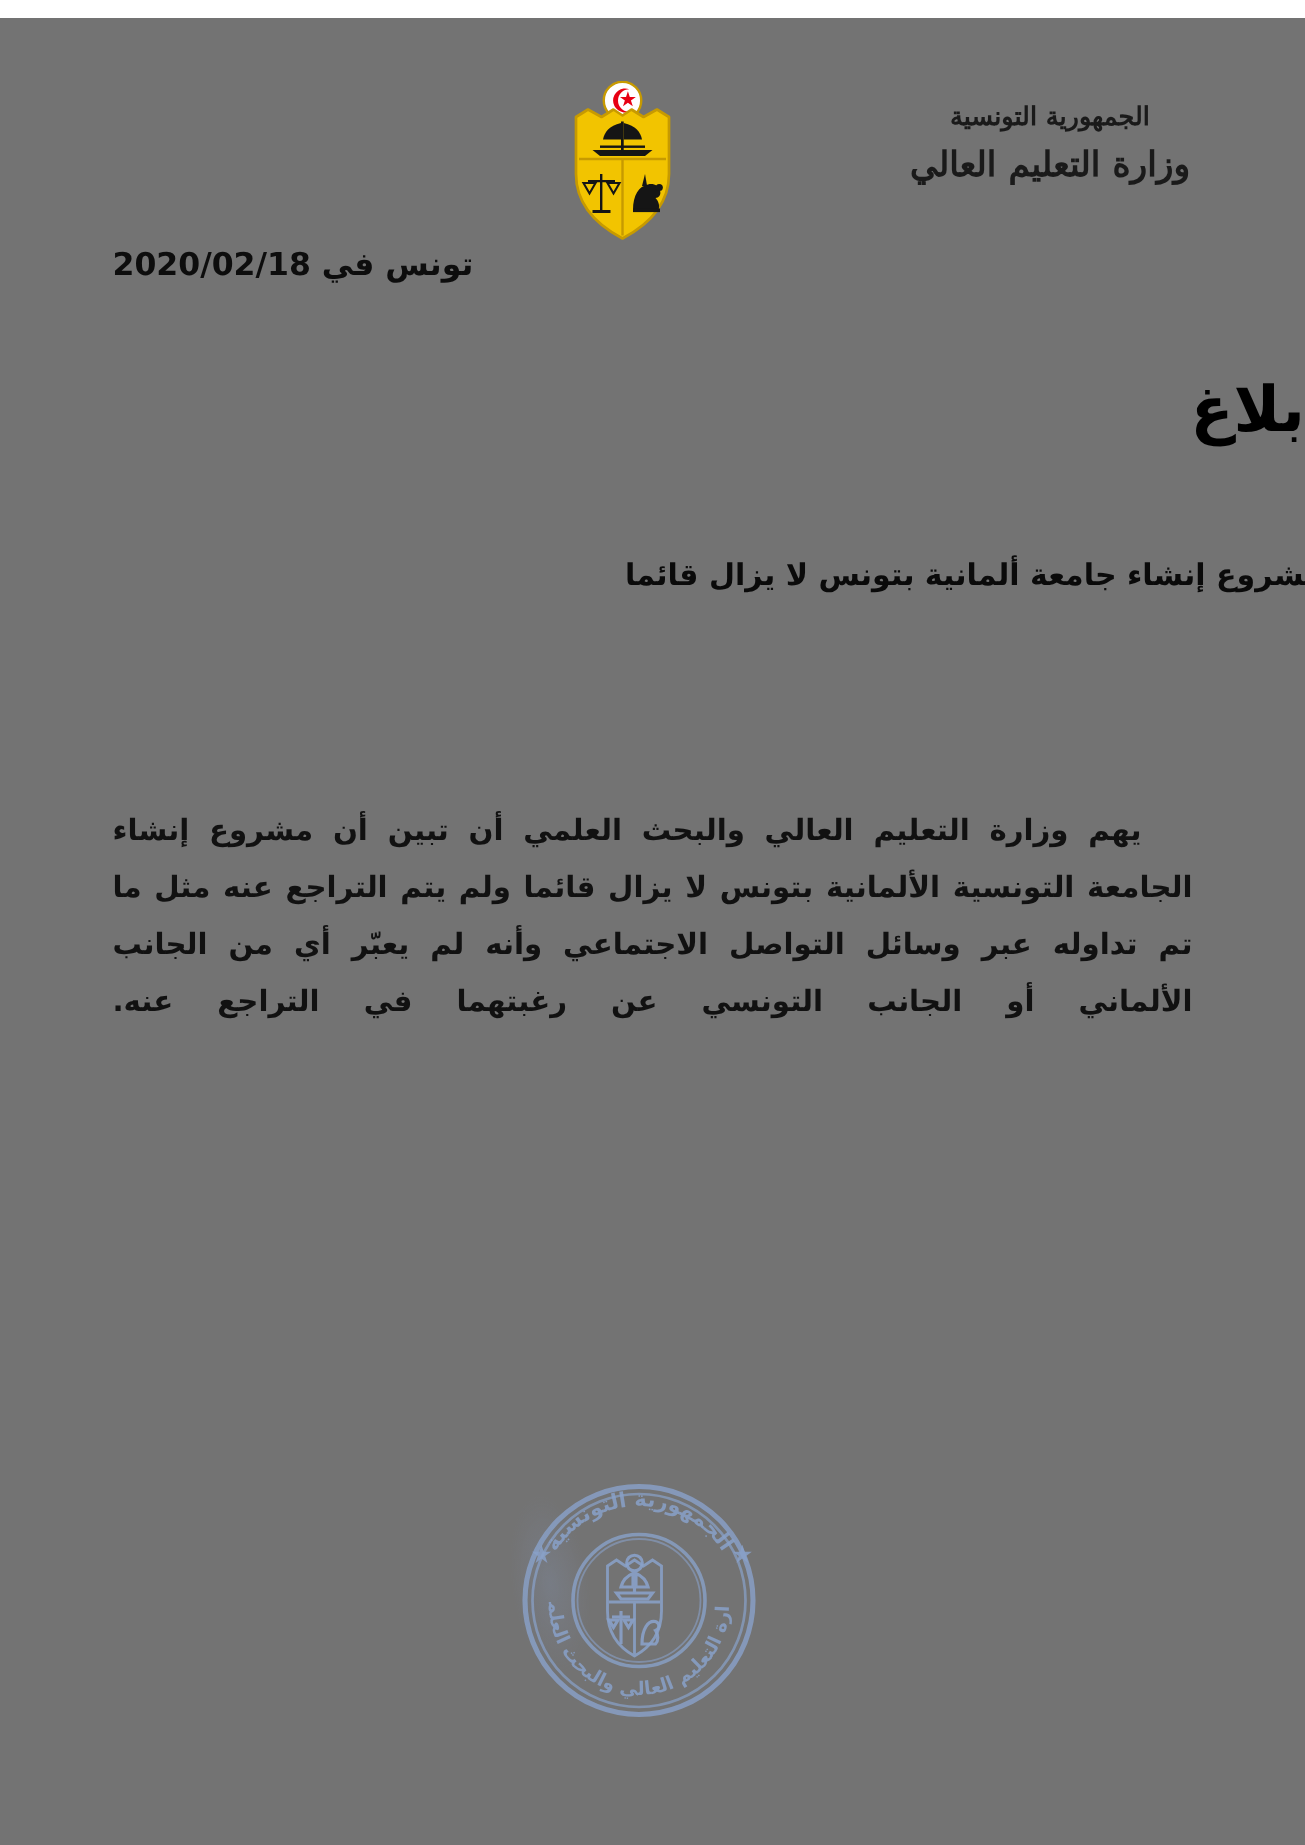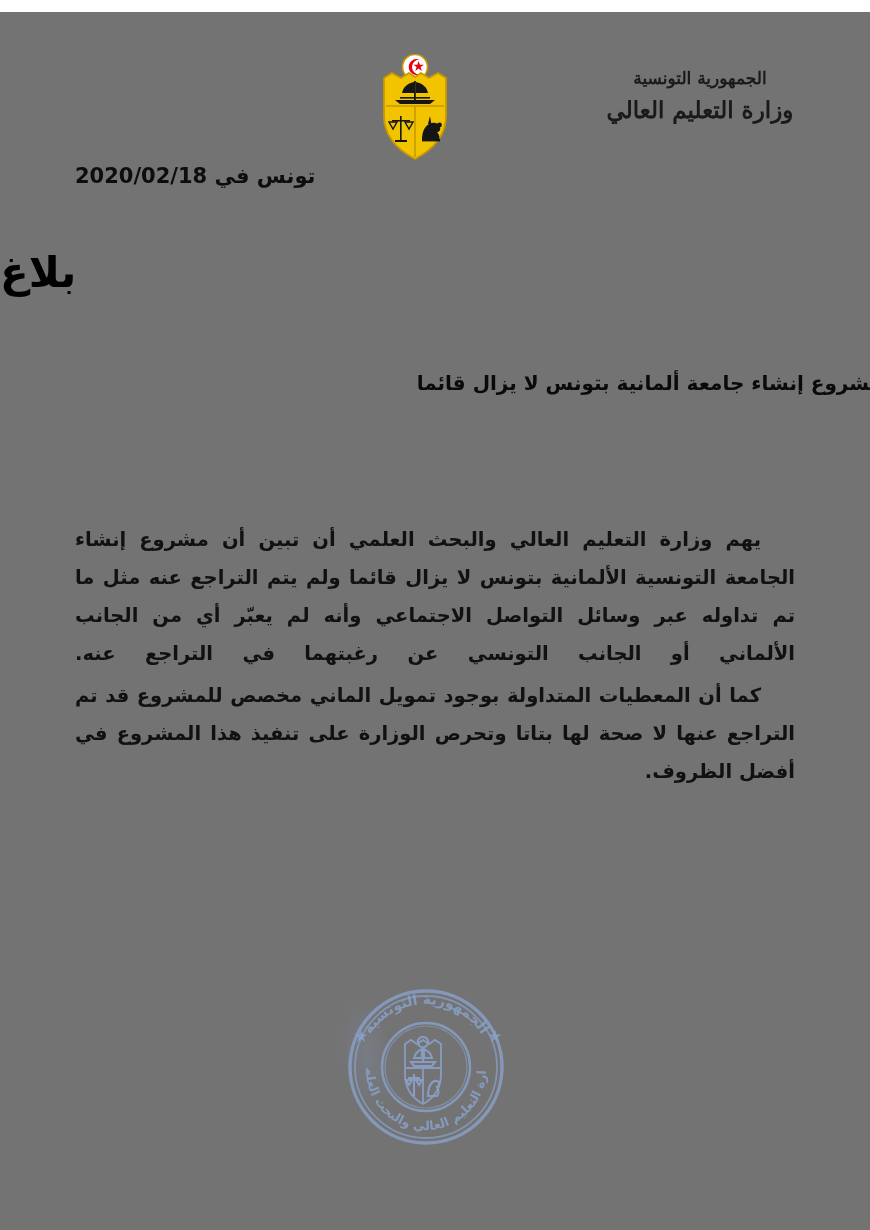--- a/index.html
+++ b/index.html
@@ -80,21 +80,21 @@
     color: #0d0d0d;
     white-space: nowrap;
   }
 
   
   .doc-title {
     position: absolute;
     top: 236px;
     left: 0;
     width: 870px;
-    text-align: left;
+    text-align: right;
     direction: rtl;
     font-family: "DejaVu Sans", sans-serif;
     font-size: 42px;
     font-weight: 700;
     color: #000000;
     letter-spacing: 0px;
   }
 
   
   .subtitle {
@@ -112,21 +112,21 @@
     color: #0a0a0a;
     line-height: 1.1;
   }
   .subtitle-line.second {
     margin-top: 35px;
   }
 
   
   .body-text {
     position: absolute;
-    top: 509px;
+    top: 523px;
     right: 75px;
     width: 720px;
     direction: rtl;
     text-align: justify;
     text-align-last: justify;
   }
   .para {
     font-family: "DejaVu Sans", sans-serif;
     font-size: 19.5px;
     font-weight: 700;
@@ -215,21 +215,20 @@
   <div class="date-line">تونس في 2020/02/18</div>
 
   <div class="doc-title">بلاغ</div>
 
   <div class="subtitle">
     <div class="subtitle-line">مشروع إنشاء جامعة ألمانية بتونس لا يزال قائما</div>
   </div>
 
   <div class="body-text">
     <p class="para">يهم وزارة التعليم العالي والبحث العلمي أن تبين أن مشروع إنشاء الجامعة التونسية الألمانية بتونس لا يزال قائما ولم يتم التراجع عنه مثل ما تم تداوله عبر وسائل التواصل الاجتماعي وأنه لم يعبّر أي من الجانب الألماني أو الجانب التونسي عن رغبتهما في التراجع عنه.</p>
-    <p class="para last-left">كما أن المعطيات المتداولة بوجود تمويل الماني مخصص للمشروع قد تم التراجع عنها لا صحة لها بتاتا وتحرص الوزارة على تنفيذ هذا المشروع في أفضل الظروف.</p>
   </div>
 
   <div class="stamp-wrap">
     <div class="stamp-smudge"></div>
     <svg viewBox="0 0 186 188" width="186" height="188" aria-hidden="true">
       <defs>
         <path id="stamp-arc-top" d="M 27 100 A 66 66 0 0 1 159 100" fill="none"></path>
         <path id="stamp-arc-bottom" d="M 33 100 A 60 60 0 0 0 153 100" fill="none"></path>
       </defs>
       <g stroke="#8ba5d0" fill="none">

